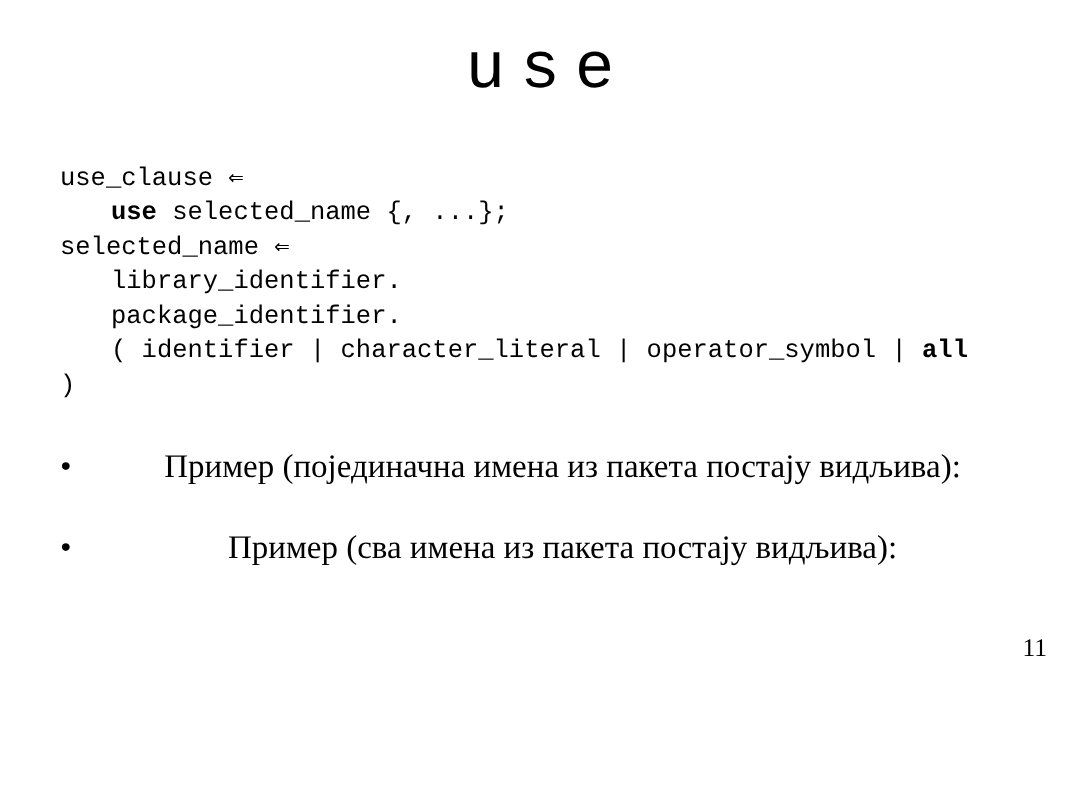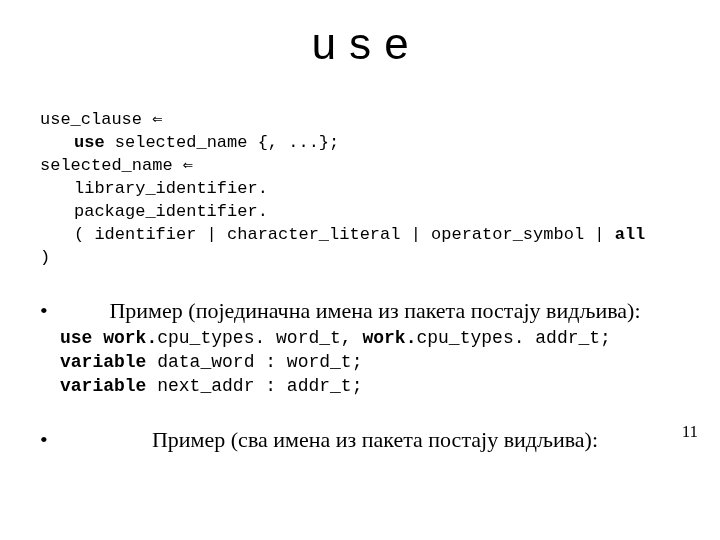--- a/index.html
+++ b/index.html
@@ -76,23 +76,20 @@
 <span><span>selected_name </span><span>⇐</span></span>
 <span class="indent1">library_identifier.</span>
 <span class="indent1">package_identifier.</span>
 <span class="indent1"><span>( identifier | character_literal | operator_symbol | </span><span class="bold">all</span></span>
 <span>)</span></div>
 
   <div class="bullet-row">
     <div class="dot">•</div>
     <div class="txt">Пример (појединачна имена из пакета постају видљива):</div>
   </div>
-  <div class="example"><span class="bold">use work.</span><span>cpu_types. word_t, </span><span class="bold">work.</span><span>cpu_types. addr_t;</span>
-<span class="bold">variable </span><span>data_word : word_t;</span>
-<span class="bold">variable </span><span>next_addr : addr_t;</span></div>
 
   <div class="bullet-row">
     <div class="dot">•</div>
     <div class="txt">Пример (сва имена из пакета постају видљива):</div>
   </div>
 
   <div class="page-num">11</div>
 </div>
 
 </body></html>

